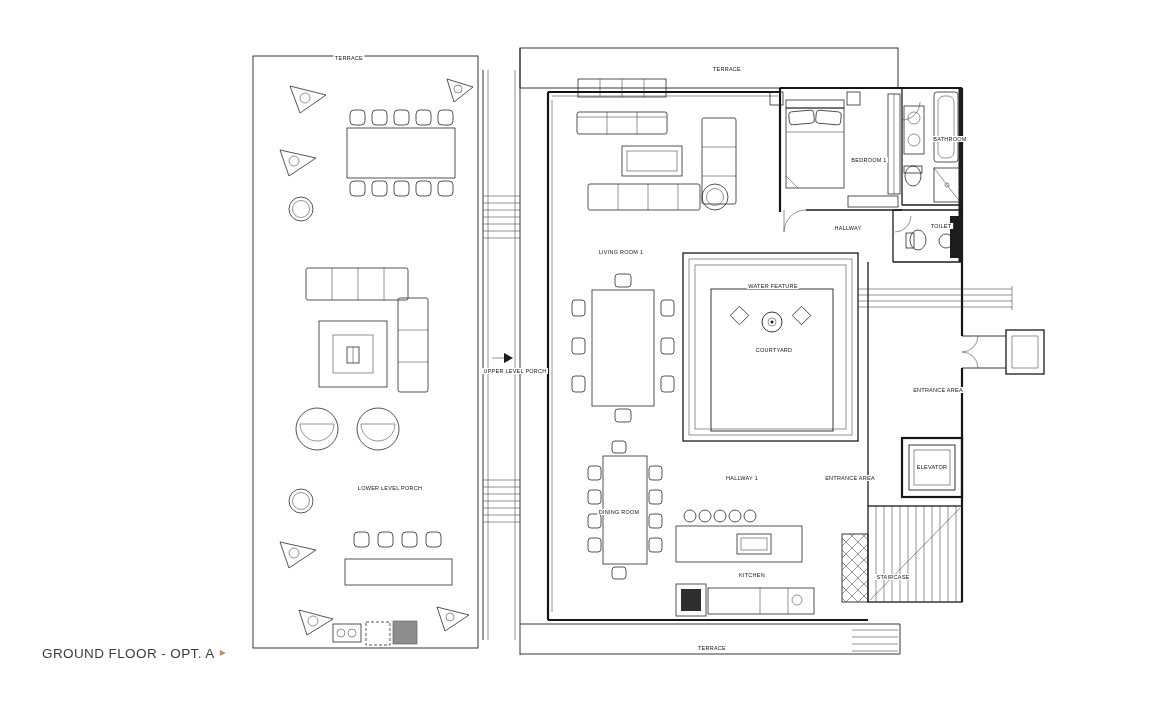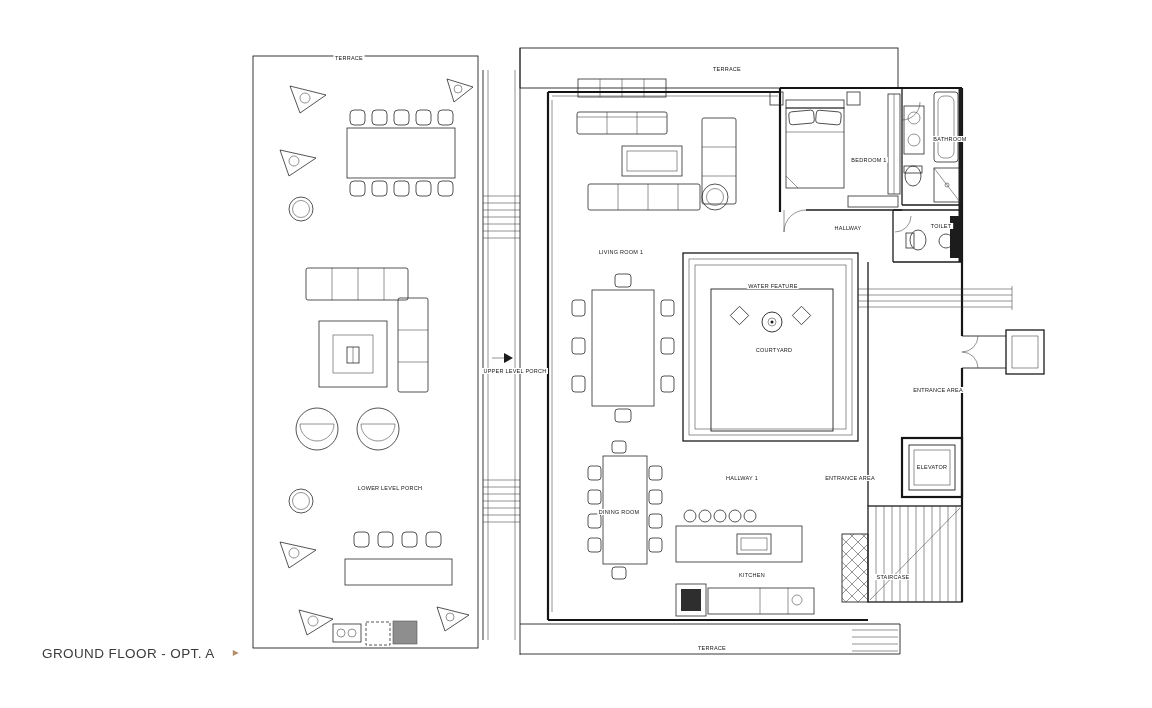--- a/index.html
+++ b/index.html
@@ -15,21 +15,21 @@
   .s-furn {stroke:#2a2a2a;stroke-width:.8;fill:#fff;}
   .s-furnn{stroke:#2a2a2a;stroke-width:.8;fill:none;}
   .f-dark {fill:#1c1c1c;stroke:none;}
   .f-mid  {fill:#2e2e2e;stroke:none;}
   .f-gray {fill:#8e8e8e;stroke:#555;stroke-width:.6;}
   .dash   {stroke-dasharray:3 2;}
 
   .room-label{position:absolute;transform:translate(-50%,-50%);font-size:5.5px;line-height:1.1;
               color:#151515;letter-spacing:.25px;background:#fff;padding:0 1.5px;
               white-space:nowrap;z-index:2;}
-  .caption{position:absolute;left:42px;top:646px;display:flex;align-items:flex-start;gap:18px;
+  .caption{position:absolute;left:42px;top:646px;display:flex;align-items:flex-start;gap:5px;
            color:#3c3c3c;font-size:13.5px;letter-spacing:.4px;z-index:3;}
   .caption .arrow{color:#b3906a;font-size:12px;line-height:1;}
 </style>
 </head>
 <body>
 
 <div class="stage">
 
 <svg width="1152" height="708" viewBox="0 0 1152 708">
 

